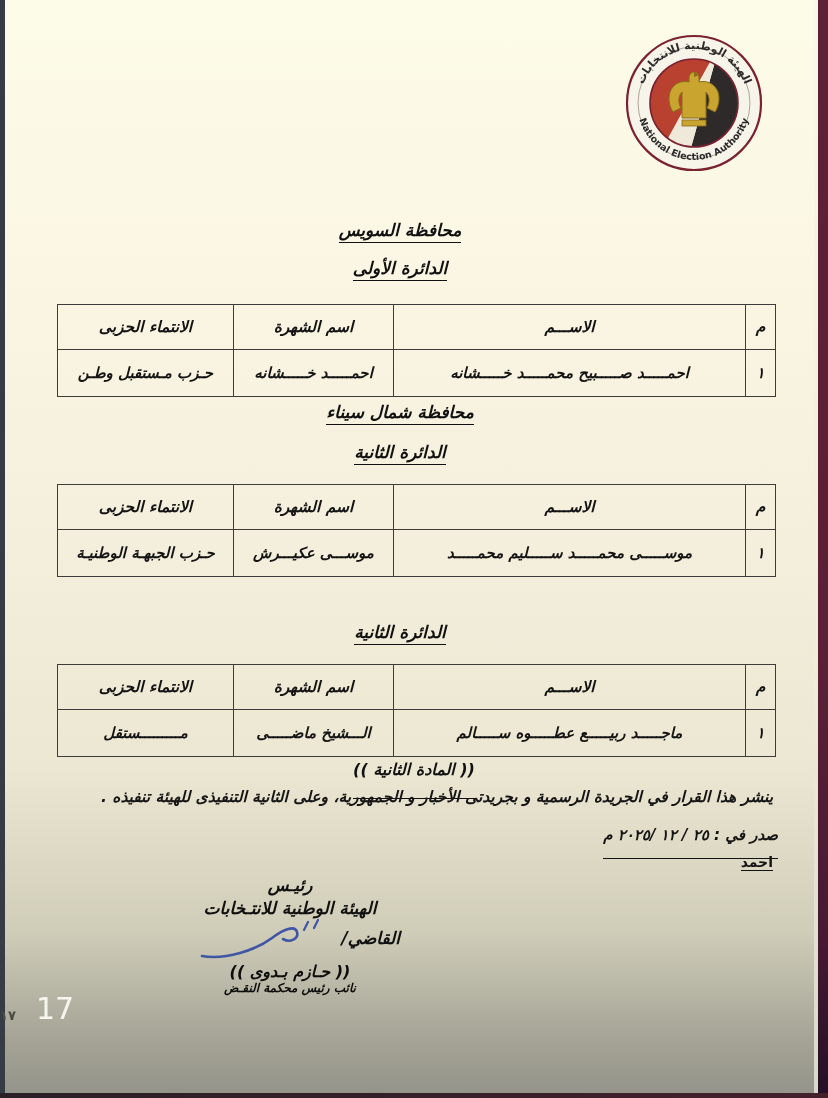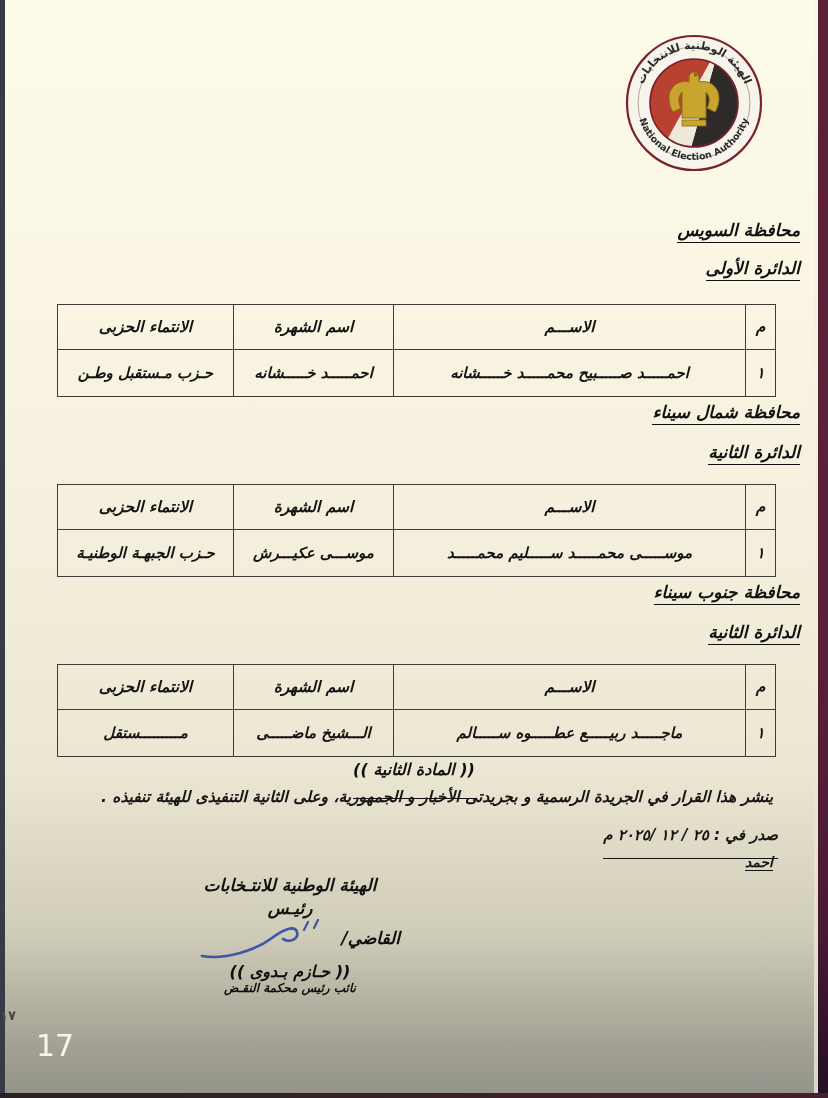--- a/index.html
+++ b/index.html
@@ -5,52 +5,52 @@
   html,body{margin:0;padding:0;background:#222;}
   #screen{position:relative;width:828px;height:1098px;overflow:hidden;
     font-family:"DejaVu Sans",sans-serif;
     background:linear-gradient(180deg,#fdfce9 0%,#faf6e3 25%,#f4efdc 50%,#ece7d2 70%,#cfccb8 85%,#a3a294 95%,#93938a 100%);}
   .edge-left{position:absolute;left:0;top:0;width:5px;height:100%;background:#353c46;}
   .edge-right{position:absolute;right:0;top:0;width:10px;height:100%;
     background:linear-gradient(180deg,#5e2137 0%,#5c2036 60%,#471a32 85%,#241026 100%);}
   .edge-right-light{position:absolute;right:10px;top:0;width:4px;height:100%;
     background:linear-gradient(180deg,#fbf7ea 0%,#f1ecda 60%,#d9d8cc 100%);}
   .edge-bottom{position:absolute;left:0;bottom:0;width:100%;height:5px;background:linear-gradient(90deg,#2a2026,#43202c);}
-  .heading{position:absolute;left:0;width:800px;text-align:right;direction:rtl;
+  .heading{position:absolute;left:0;width:800px;text-align:center;direction:rtl;
     font-weight:bold;font-style:italic;font-size:17px;color:#111;}
   .heading span{display:inline-block;border-bottom:1.6px solid #111;padding-bottom:2px;}
   table.roster{position:absolute;left:57px;width:718px;border-collapse:collapse;direction:rtl;
     table-layout:fixed;background:transparent;}
   table.roster td,table.roster th{border:1.4px solid #3c3c38;color:#141414;
     font-weight:bold;font-style:italic;overflow:hidden;white-space:nowrap;margin-top:8px;}
   table.roster th{height:42px;font-size:15.5px;text-align:center;}
   table.roster td{height:46px;font-size:15px;text-align:center;padding:0 4px;}
   .col-num{width:30px;}
   .col-name{width:352px;}
   .col-fame{width:160px;}
   .col-party{width:176px;}
   .article-title{position:absolute;left:0;width:828px;text-align:center;direction:rtl;
     font-weight:bold;font-style:italic;font-size:16px;color:#111;}
   .article-title span{display:inline-block;border-bottom:1.5px solid #111;padding-bottom:19px;}
   .article-body{position:absolute;right:55px;width:715px;text-align:right;direction:rtl;
     font-weight:bold;font-style:italic;font-size:15.5px;color:#151515;}
   .date-line{position:absolute;right:50px;direction:rtl;font-weight:bold;font-style:italic;
     font-size:15px;color:#131313;border-bottom:1.6px solid #131313;padding-bottom:14px;}
-  .ahmad{position:absolute;right:55px;direction:rtl;font-weight:bold;font-style:italic;
+  .ahmad{position:absolute;right:55px;direction:rtl;font-weight:bold;
     font-size:14px;color:#131313;border-bottom:1.5px solid #131313;}
   .sig-block{position:absolute;left:118px;top:874px;width:344px;text-align:center;direction:rtl;}
   .sig-line{font-weight:bold;font-style:italic;font-size:17px;color:#101010;line-height:1.35;}
   .judge-row{position:relative;height:42px;padding-left:0;}
   .judge-label{position:absolute;right:62px;top:8px;font-weight:bold;font-style:italic;font-size:17px;color:#101010;}
   .sig-scrawl{position:absolute;left:80px;top:-4px;}
   .sig-name{font-weight:bold;font-style:italic;font-size:16px;color:#0d0d0d;}
   .sig-title{font-weight:bold;font-style:italic;font-size:12px;color:#0d0d0d;}
   .pagenum-ar{position:absolute;left:0;top:1008px;width:828px;text-align:left;
     font-size:13px;color:#4a4a44;font-weight:bold;}
-  .pagenum-overlay{position:absolute;left:36px;top:1028px;font-size:30px;color:#f6f6f0;
+  .pagenum-overlay{position:absolute;left:36px;top:991px;font-size:30px;color:#f6f6f0;
     font-family:"DejaVu Sans",sans-serif;}
   .logo{position:absolute;left:625px;top:34px;}
 </style>
 </head>
 <body>
 
 <div id="screen">
   <div class="edge-left"></div>
   <div class="edge-right-light"></div>
   <div class="edge-right"></div>
@@ -130,21 +130,20 @@
     </tr>
     <tr>
       <td>١</td>
       <td>موســـــى محمـــــد ســـــليم محمـــــد</td>
       <td>موســـى عكيـــرش</td>
       <td>حـزب الجبهـة الوطنيـة</td>
     </tr>
   </tbody>
     </table>
 
-  <div class="heading" style="top:582px"><span>محافظة جنوب سيناء</span></div>
   <div class="heading" style="top:622px"><span>الدائرة الثانية</span></div>
   <table class="roster" style="top:664px">
     <colgroup>
         <col class="col-num">
         <col class="col-name">
         <col class="col-fame">
         <col class="col-party">
       </colgroup>
     <tbody>
         <tr>
@@ -162,22 +161,22 @@
   </tbody>
     </table>
 
   <div class="article-title" style="top:760px"><span>(( المادة الثانية ))</span></div>
   <div class="article-body" style="top:788px">ينشر هذا القرار في الجريدة الرسمية و بجريدتى الأخبار و الجمهورية، وعلى الثانية التنفيذى للهيئة تنفيذه .</div>
 
   <div class="date-line" style="top:826px">صدر في : ٢٥ / ١٢ /٢٠٢٥ م</div>
   <div class="ahmad" style="top:854px">احمد</div>
 
   <div class="sig-block">
+    <div class="sig-line">رئيـس</div>
     <div class="sig-line">الهيئة الوطنية للانتـخابات</div>
-    <div class="sig-line">رئيـس</div>
     <div class="judge-row">
       <span class="judge-label">القاضي/</span>
       <svg class="sig-scrawl" width="130" height="48" viewBox="0 0 130 48">
         <path d="M4 40 C28 44 58 34 74 22 C86 13 97 9 99 16 C101 23 92 27 85 23" stroke="#3f56a7" stroke-width="2.6" fill="none" stroke-linecap="round"></path>
         <path d="M106 14 l4 -8 M116 12 l4 -8" stroke="#3f56a7" stroke-width="2.2" fill="none" stroke-linecap="round"></path>
       </svg>
     </div>
     <div class="sig-name">(( حـازم بـدوى ))</div>
     <div class="sig-title">نائب رئيس محكمة النقـض</div>
   </div>

